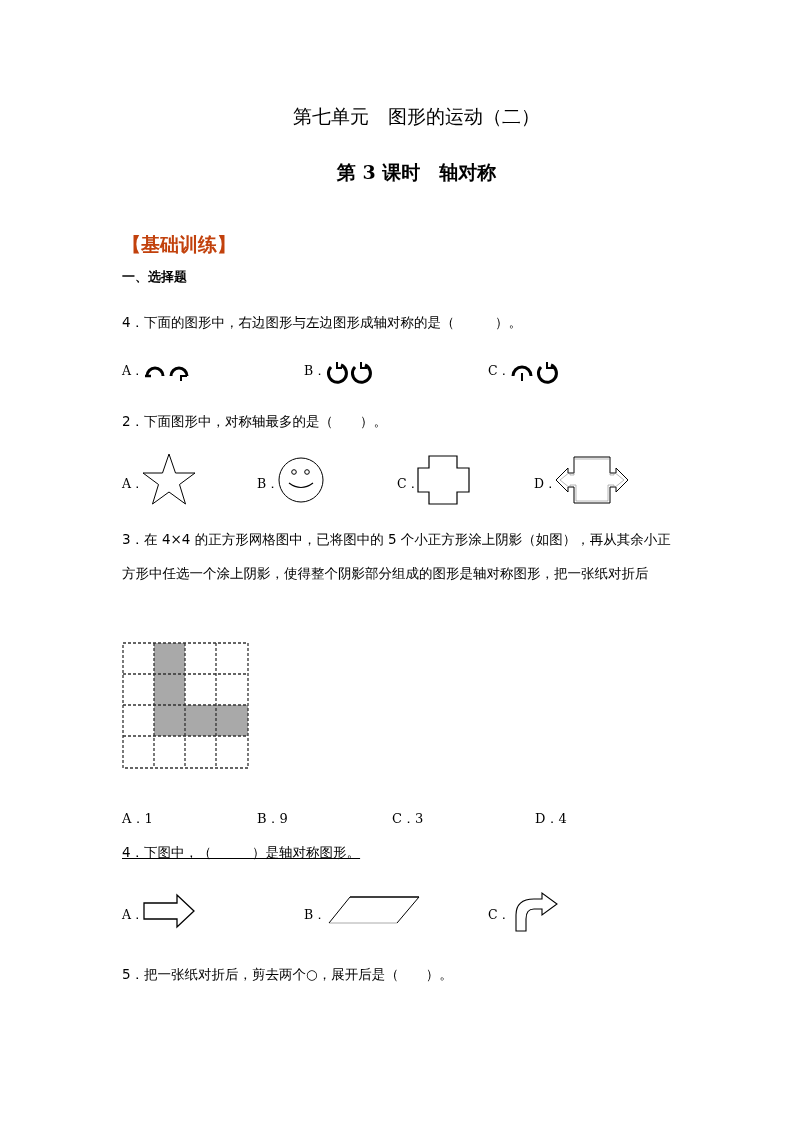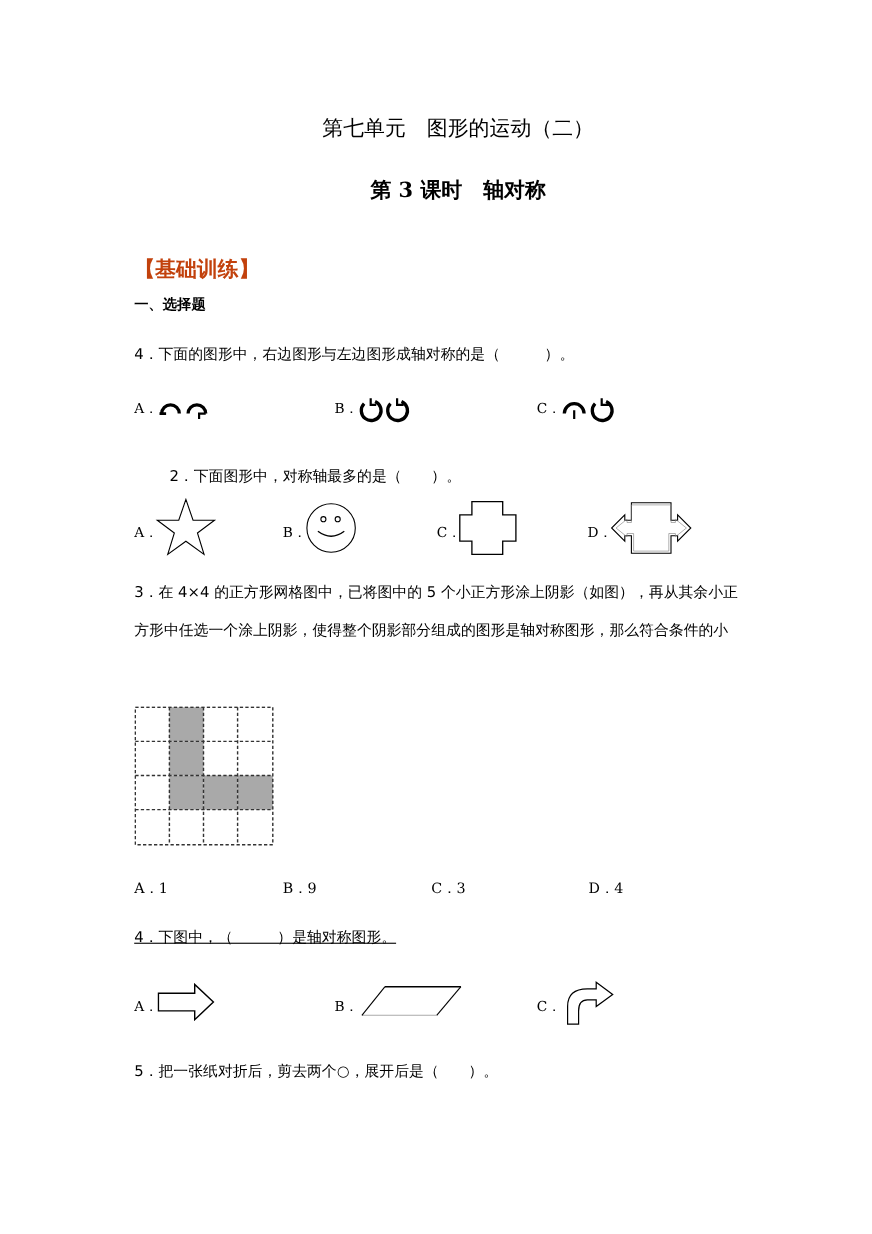--- a/index.html
+++ b/index.html
@@ -5,21 +5,21 @@
   html, body { margin: 0; padding: 0; background: #ffffff; }
   body { width: 793px; height: 1122px; position: relative; overflow: hidden;
          font-family: "DejaVu Sans", sans-serif; color: #000; }
   .abs { position: absolute; }
   .title { left: 0; width: 793px; text-align: center; font-family: "DejaVu Serif", serif; padding-left: 20px; }
   .t1 { top: 104px; font-size: 19px; }
   .t2 { top: 160px; font-size: 19px; font-weight: bold; }
   .section { left: 122px; top: 232px; font-size: 19px; color: #c2410c; font-weight: bold; }
   .subsec { left: 122px; top: 268px; font-size: 13px; font-weight: bold; }
   .q { left: 122px; font-size: 13.5px; line-height: 34px; width: 560px; }
-  .opt { font-size: 13px; font-family: "DejaVu Serif", serif; }
+  .opt { font-size: 13px; font-family: "DejaVu Serif", serif; margin-top: 11px; }
   .optlabel { font-size: 12.5px; font-family: "DejaVu Serif", serif; }
   svg { display: block; }
 </style>
 </head>
 <body>
 
 <div class="abs title t1">第七单元　图形的运动（二）</div>
 <div class="abs title t2">第 3 课时　轴对称</div>
 
 <div class="abs section">【基础训练】</div>
@@ -50,21 +50,21 @@
 <div class="abs" style="left:488px; top:360px;">
   <span class="optlabel">C．</span>
 </div>
 <svg class="abs" style="left:509px; top:359px;" width="52" height="26">
   <path d="M4 17 A9 9 0 1 1 22 17" fill="none" stroke="#000" stroke-width="3"></path>
   <path d="M13 14 L13 22" stroke="#000" stroke-width="2"></path>
   <path d="M32 8 A9 9 0 1 0 42 6" fill="none" stroke="#000" stroke-width="3"></path>
   <path d="M38 3 L38 9 L46 9" fill="none" stroke="#000" stroke-width="2"></path>
 </svg>
 
-<div class="abs q" style="top:416px;margin-left:32px;">2．下面图形中，对称轴最多的是（　　）。</div>
+<div class="abs q" style="top:404px;">2．下面图形中，对称轴最多的是（　　）。</div>
 
 <div class="abs" style="left:122px; top:473px;">
   <span class="optlabel">A．</span>
 </div>
 <svg class="abs" style="left:140px; top:452px;" width="58" height="56">
   <polygon points="29,2 35.5,21 55,21 39.5,32.5 45.5,52 29,40 12.5,52 18.5,32.5 3,21 22.5,21" fill="none" stroke="#000" stroke-width="1"></polygon>
 </svg>
 
 <div class="abs" style="left:257px; top:473px;">
   <span class="optlabel">B．</span>
@@ -86,21 +86,21 @@
 <div class="abs" style="left:534px; top:473px;">
   <span class="optlabel">D．</span>
 </div>
 <svg class="abs" style="left:554px; top:455px;" width="78" height="50">
   <polygon points="20,2 56,2 56,18 62,18 62,13 74,25 62,37 62,32 56,32 56,48 20,48 20,32 14,32 14,37 2,25 14,13 14,18 20,18" fill="none" stroke="#000" stroke-width="1"></polygon>
   <polygon points="20,4 56,4 56,20 60,20 60,17 70,25 60,33 60,30 54,30 54,46 22,46 22,30 16,30 16,33 6,25 16,17 16,20 20,20" fill="none" stroke="#888" stroke-width="0.6"></polygon>
 </svg>
 
 <div class="abs q" style="top:522px; width:580px;">
   <div>3．在 4×4 的正方形网格图中，已将图中的 5 个小正方形涂上阴影（如图），再从其余小正</div>
-  <div>方形中任选一个涂上阴影，使得整个阴影部分组成的图形是轴对称图形，那么符合条件的小</div>
+  <div>方形中任选一个涂上阴影，使得整个阴影部分组成的图形是轴对称图形，把一张纸对折后</div>
 </div>
 
 <svg class="abs" style="left:122px; top:642px;" width="128" height="128">
   <rect x="32" y="1" width="31" height="31" fill="#a9a9a9"></rect>
   <rect x="32" y="32" width="31" height="31" fill="#a9a9a9"></rect>
   <rect x="32" y="63" width="31" height="31" fill="#a9a9a9"></rect>
   <rect x="63" y="63" width="31" height="31" fill="#a9a9a9"></rect>
   <rect x="94" y="63" width="32" height="31" fill="#a9a9a9"></rect>
   <g stroke="#333" stroke-width="1.3" stroke-dasharray="3,2" fill="none">
     <rect x="1" y="1" width="125" height="125"></rect>

